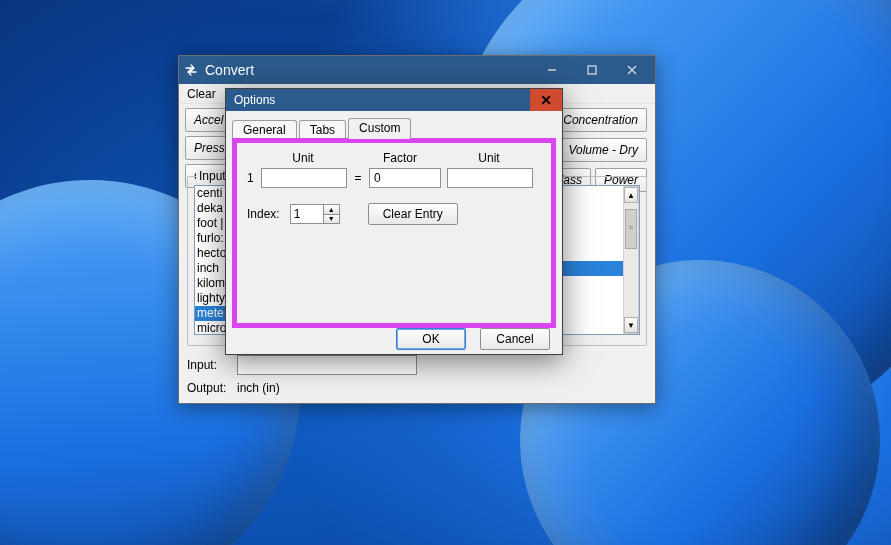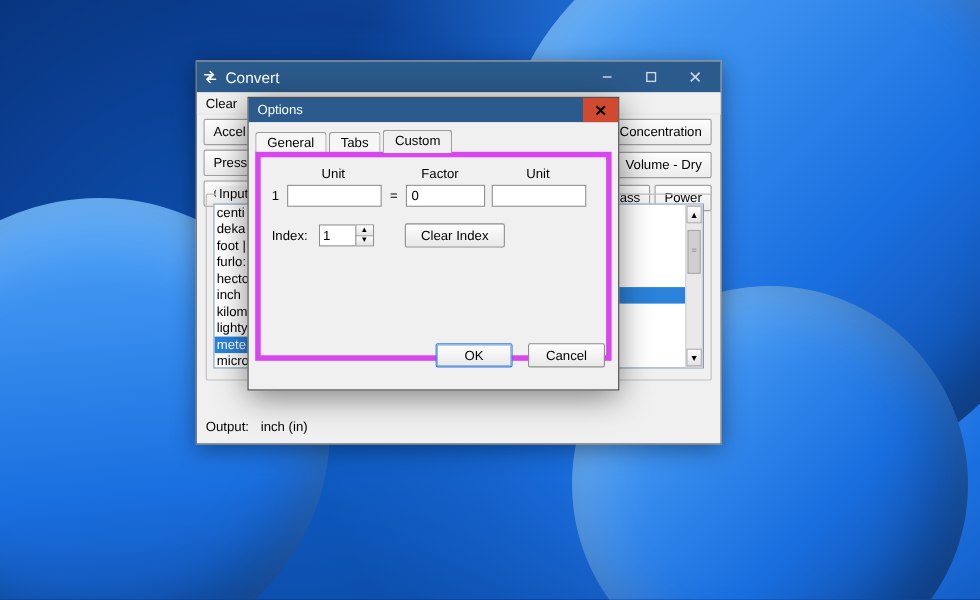--- a/index.html
+++ b/index.html
@@ -73,20 +73,21 @@
   }
   .cat-row { display: flex; gap: 4px; margin-bottom: 4px; }
   .cat-btn {
     border: 1px solid #a0a0a0;
     background: linear-gradient(#fdfdfd,#ececec);
     height: 20px;
     padding: 11px 8px;
     font-size: 12px;
     display: inline-flex; align-items: center;
     border-radius: 2px;
+    font-style: italic;
   }
   .right-cats {
     position: absolute;
     right: 8px; top: 52px;
     display: flex; flex-direction: column; gap: 2px; align-items: flex-end;
   }
   .right-cats .cat-row { flex-direction: row; }
 
   .io-group {
     position: absolute;
@@ -204,21 +205,21 @@
     border: 1px solid #8f8f8f;
     background: linear-gradient(#fdfdfd,#e8e8e8);
     height: 22px;
     padding: 0 14px;
     font-size: 12px;
     border-radius: 2px;
     display: inline-flex; align-items: center; justify-content: center;
   }
   .dlg-buttons {
     position: absolute;
-    right: 12px; bottom: 20px;
+    right: 12px; bottom: 4px;
     display: flex; gap: 14px; padding-left: 12px;
   }
   .dlg-buttons .btn { width: 70px; }
 
   .scroll-track {
     position: absolute;
     width: 16px;
     background: #e9e9e9;
     border: 1px solid #cfcfcf;
   }
@@ -318,20 +319,24 @@
           </div>
         <div style="position:absolute;left:1px;right:1px;top:22px;height:40px;background:#cfcfcf;border:1px solid #a8a8a8;">
           <div style="height:3px;margin:16px 3px 0 3px;border-top:1px solid #999;border-bottom:1px solid #999;"></div>
         </div>
       </div>
     </div>
   </div>
 
   <div class="bottom">
     <div class="field-row">
+      <label>Input:</label>
+      <input class="text-input" style="width: 180px;" value="">
+    </div>
+    <div class="field-row">
       <label>Output:</label>
       <span>inch (in)</span>
     </div>
   </div>
 </div>
 
 <div class="dialog">
   <div class="dlg-titlebar">
     <span style="flex:1">Options</span>
     <span class="close-x">✕</span>
@@ -363,21 +368,21 @@
     <div class="factor-row" style="margin-top:14px;gap:10px;">
       <span>Index:</span>
       <span class="spin">
         <input value="1" style="">
         <span class="arrows">
           <div>▲</div>
           <div>▼</div>
         </span>
       </span>
       <span style="width:8px"></span>
-      <span class="btn">Clear Index</span>
+      <span class="btn">Clear Entry</span>
     </div>
   </div>
 
   <div class="dlg-buttons">
     <span class="btn" style="border:1px solid #3b7dd8; box-shadow:0 0 0 1px #6fa8ef inset;">OK</span>
     <span class="btn">Cancel</span>
   </div>
 </div>
 
 </body></html>

